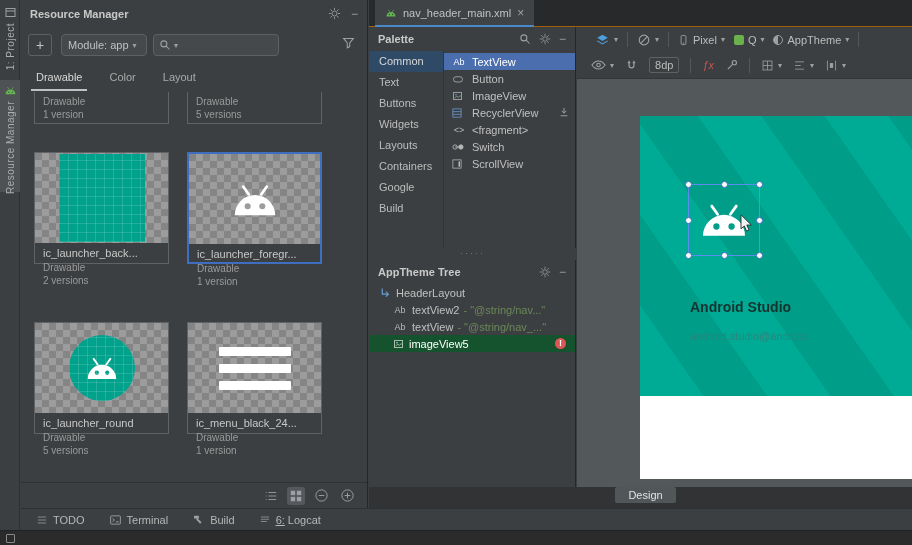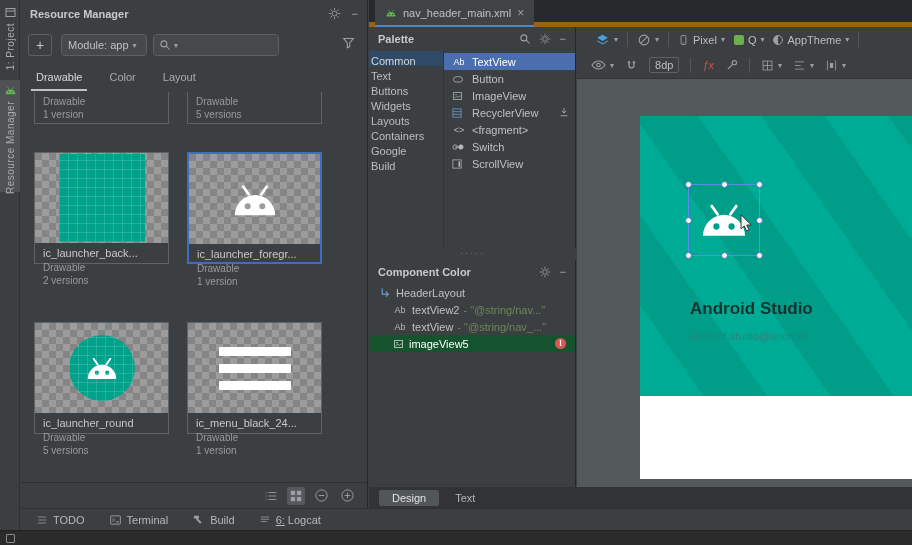--- a/index.html
+++ b/index.html
@@ -42,32 +42,32 @@
   .menu-bars i{display:block;width:72px;height:9px;background:#fff;border-radius:1px;}
   .meta{padding:3px 8px 0;}
   .name{color:#c7c7c7;line-height:15px;white-space:nowrap;overflow:hidden;}
   .sub{color:#9a9a9a;font-size:10px;line-height:13px;}
   .rm-bottom{position:absolute;left:0;right:0;bottom:0;height:26px;border-top:1px solid #2e3133;display:flex;align-items:center;justify-content:flex-end;gap:7px;padding-right:10px;}
   .tool-btn{background:none;border:none;cursor:pointer;padding:2px;border-radius:3px;}
   .tool-btn.active{background:#55595c;}
 
   
   #editor{position:absolute;left:369px;top:0;right:0;height:508px;background:#3c3f41;}
-  .tabbar{position:absolute;left:0;top:0;right:0;height:27px;background:#27292b;border-bottom:5px solid #a16207;}
+  .tabbar{position:absolute;left:0;top:0;right:0;height:27px;background:#27292b;border-bottom:1px solid #a16207;}
   .etab{position:absolute;left:6px;top:0;height:27px;display:flex;align-items:center;gap:6px;padding:0 10px;background:#3f4345;border-bottom:2px solid #4a88c7;cursor:pointer;color:#c0c0c0;}
   .etab .close{color:#9da0a3;font-size:12px;cursor:pointer;}
 
   .palette{position:absolute;left:0;top:27px;width:207px;height:221px;background:#3c3f41;border-right:1px solid #242627;}
   .pane-header{height:24px;display:flex;align-items:center;gap:8px;padding:0 9px;}
   .pane-title{font-weight:bold;color:#c9c9c9;}
   .pane-sp{flex:1;}
   .pane-ic{background:none;border:none;cursor:pointer;padding:0;color:#9da0a3;font-size:12px;}
   .pal-body{position:absolute;left:0;top:24px;right:0;bottom:0;display:flex;}
   .cats{width:75px;border-right:1px solid #333639;}
-  .cat{height:15px;line-height:21px;padding-left:2px;color:#bdbdbd;cursor:pointer;white-space:nowrap;}
+  .cat{height:21px;line-height:21px;padding-left:10px;color:#bdbdbd;cursor:pointer;white-space:nowrap;}
   .cat.active{background:#2e4a66;color:#d7d7d7;}
   .comps{flex:1;padding-top:2px;}
   .comp{height:17px;display:flex;align-items:center;gap:5px;padding-left:7px;color:#c0c0c0;cursor:pointer;position:relative;white-space:nowrap;}
   .comp.selected{background:#4b6eaf;}
   .comp.selected, .comp.selected .cicon{color:#fff;}
   .cicon{width:16px;flex:none;font-size:9px;color:#b8b8b8;text-align:center;}
   .dl{position:absolute;right:5px;top:2px;}
   .splitter-dots{position:absolute;left:0;top:248px;width:207px;text-align:center;color:#77797b;font-size:9px;letter-spacing:2px;}
 
   .ctree{position:absolute;left:0;top:260px;width:207px;height:227px;background:#3c3f41;border-right:1px solid #242627;}
@@ -87,25 +87,25 @@
   .fx{color:#c75450;font-size:11px;font-style:italic;}
 
   .canvas{position:absolute;left:208px;top:78px;right:0;height:409px;background:#53585b;overflow:hidden;border-top:1px solid #323537;}
   .screen{position:absolute;left:63px;top:37px;width:272px;height:363px;background:#ffffff;}
   .header-teal{position:absolute;left:0;top:0;right:0;height:280px;background:repeating-linear-gradient(55deg,#00ab96 0 52px,#009d89 52px 104px);overflow:hidden;}
   .sel-box{position:absolute;left:48px;top:68px;width:72px;height:72px;border:1px solid #5b8def;cursor:move;}
   .h{position:absolute;width:7px;height:7px;background:#fff;border:1px solid #3d6ebf;border-radius:50%;}
   .h.nw{left:-4px;top:-4px}.h.n{left:32px;top:-4px}.h.ne{right:-4px;top:-4px}
   .h.w{left:-4px;top:32px}.h.e{right:-4px;top:32px}
   .h.sw{left:-4px;bottom:-4px}.h.s{left:32px;bottom:-4px}.h.se{right:-4px;bottom:-4px}
-  .pv-title{position:absolute;left:50px;top:183px;font-size:17px;font-weight:bold;color:#16332f;}
+  .pv-title{position:absolute;left:50px;top:183px;font-size:14px;font-weight:bold;color:#16332f;}
   .pv-sub{position:absolute;left:50px;top:214px;font-size:11px;color:#2e837a;white-space:nowrap;}
   .cursor{position:absolute;left:100px;top:98px;}
 
-  .design-tabs{position:absolute;left:0;top:487px;right:0;height:21px;background:#313335;display:flex;align-items:center;gap:3px;padding-left:10px;}
+  .design-tabs{position:absolute;left:0;top:487px;right:0;height:21px;background:#313335;display:flex;align-items:center;gap:3px;padding-left:10px;flex-direction:column;}
   .dtab{padding:2px 13px;border-radius:2px;color:#b5b5b5;cursor:pointer;}
   .dtab.active{background:#515658;color:#e2e2e2;}
 
   
   #statusbar{position:absolute;left:21px;right:0;top:508px;height:22px;background:#3c3f41;border-top:1px solid #2e3133;display:flex;align-items:center;gap:24px;padding-left:15px;}
   .sb-item{display:flex;align-items:center;gap:5px;color:#b7b7b7;cursor:pointer;background:none;border:none;font-size:11px;}
   .sb-label{display:inline-block;}
   .mn::first-letter{text-decoration:underline;}
   #bottombar{position:absolute;left:0;right:0;top:530px;height:15px;background:#2b2b2b;border-top:1px solid #222;}
   .corner-sq{position:absolute;left:6px;top:3px;width:9px;height:9px;border:1px solid #8a8a8a;border-radius:1px;cursor:pointer;}
@@ -380,21 +380,21 @@
             <span>ScrollView</span>
           </div>
         </div>
       </div>
     </div>
 
     <div class="splitter-dots">·····</div>
 
     <div class="ctree">
       <div class="pane-header">
-        <span class="pane-title">Component Color</span>
+        <span class="pane-title">AppTheme Tree</span>
         <span class="pane-sp"></span>
         <button class="pane-ic">
           <svg width="12" height="12" viewBox="0 0 16 16" fill="none" stroke="#9da0a3">
               <circle cx="8" cy="8" r="3"></circle>
               <path d="M8 1v3M8 12v3M1 8h3M12 8h3M3 3l2.2 2.2M10.8 10.8L13 13M13 3l-2.2 2.2M5.2 10.8L3 13"></path>
             </svg>
         </button>
         <button class="pane-ic">−</button>
       </div>
       <div class="trow">

